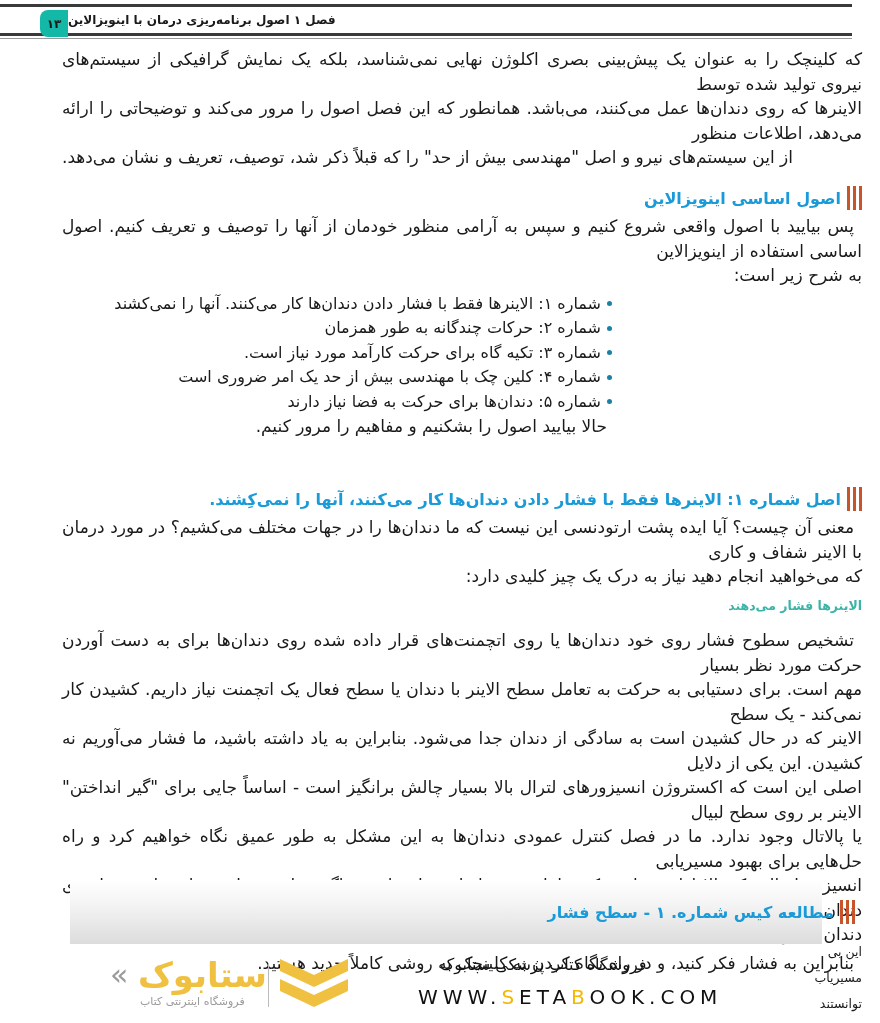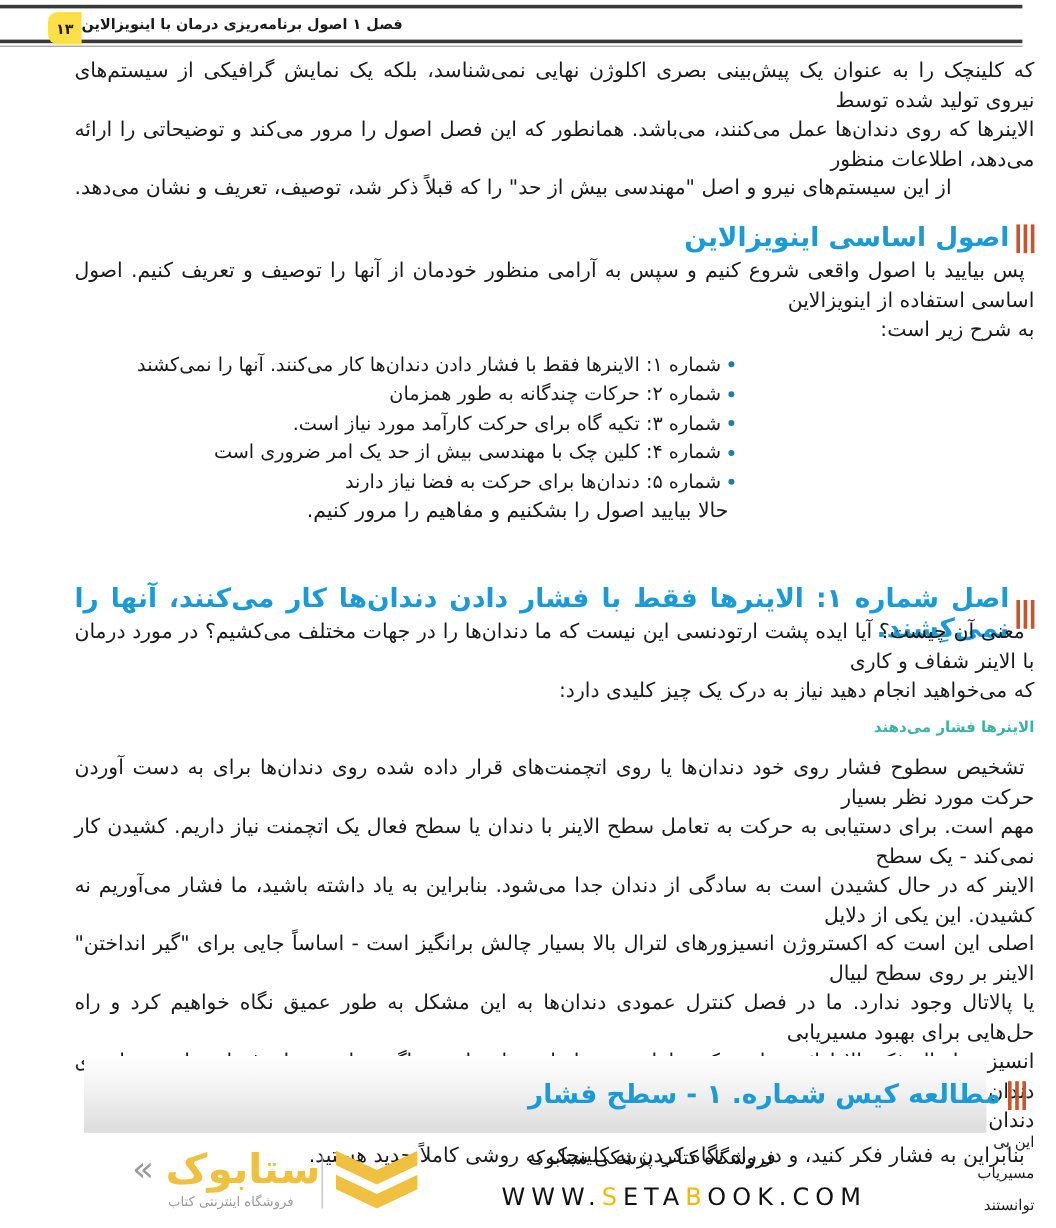--- a/index.html
+++ b/index.html
@@ -2,30 +2,30 @@
 <html><head>
   <meta charset="utf-8">
   <style>
     * { margin: 0; padding: 0; box-sizing: border-box; }
     html, body { width: 880px; height: 1023px; background: #ffffff; overflow: hidden; }
     body { font-family: "DejaVu Sans", sans-serif; color: #1a1a1a; position: relative; direction: rtl; }
 
     .page-header { position: absolute; top: 4px; left: 0; width: 852px; height: 32px; border-top: 3px solid #3a3a3a; border-bottom: 3px solid #3a3a3a; }
     .page-header .bottom-line2 { position: absolute; left: 0; right: 0; bottom: -6px; height: 1px; background: #9a9a9a; }
     .header-chapter { position: absolute; left: 68px; top: 2px; font-size: 12px; font-weight: bold; color: #1a1a1a; line-height: 22px; }
-    .page-number { position: absolute; left: 40px; top: 3px; width: 28px; height: 27px; background: #fde047; border-radius: 8px 0 0 8px; color: #1a1a1a; font-weight: bold; font-size: 12px; display: flex; align-items: center; justify-content: center; direction: ltr; }
+    .page-number { position: absolute; left: 40px; top: 3px; width: 28px; height: 27px; background: #14b8a6; border-radius: 8px 0 0 8px; color: #1a1a1a; font-weight: bold; font-size: 12px; display: flex; align-items: center; justify-content: center; direction: ltr; }
 
     .content { position: absolute; left: 62px; width: 800px; right: 18px; direction: rtl; text-align: justify; }
     .para { font-size: 17px; line-height: 24.5px; color: #1a1a1a; }
     .indent { text-indent: 8px; }
 
     .section-heading { display: flex; align-items: center; direction: rtl; gap: 6px; }
     .bars { display: inline-flex; gap: 3px; height: 24px; align-items: stretch; }
     .bars span { width: 3px; background: #c8542a; display: block; }
-    .heading-text { font-size: 22px; font-weight: bold; color: #1a9ad6; }
+    .heading-text { font-size: 16px; font-weight: bold; color: #1a9ad6; }
 
     .subheading { font-size: 12.5px; font-weight: bold; color: #3ab3a8; }
 
     ul.principles { list-style: none; padding-right: 250px; }
     ul.principles li { font-size: 16px; line-height: 24.5px; display: flex; align-items: center; gap: 6px; }
     ul.principles li .bullet { width: 5px; height: 5px; border-radius: 50%; background: #1b80a8; display: inline-block; flex: 0 0 auto; }
 
     .case-study { position: absolute; top: 880px; left: 70px; width: 752px; height: 64px; background: linear-gradient(to bottom, #ffffff 0%, #f3f3f3 40%, #dcdcdc 100%); }
     .case-study-heading { position: absolute; top: 900px; right: 25px; }
 

